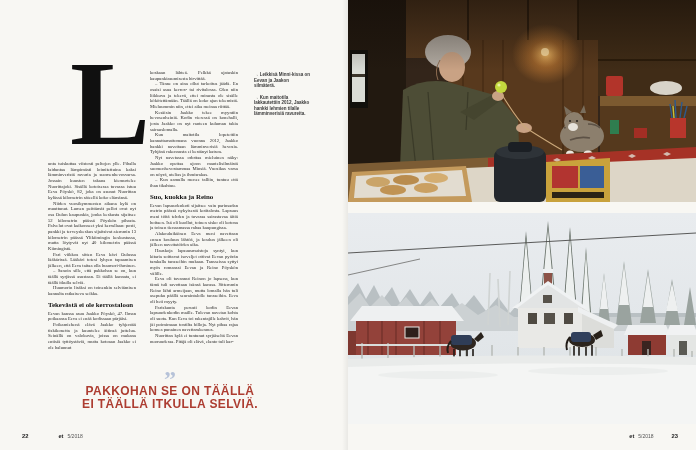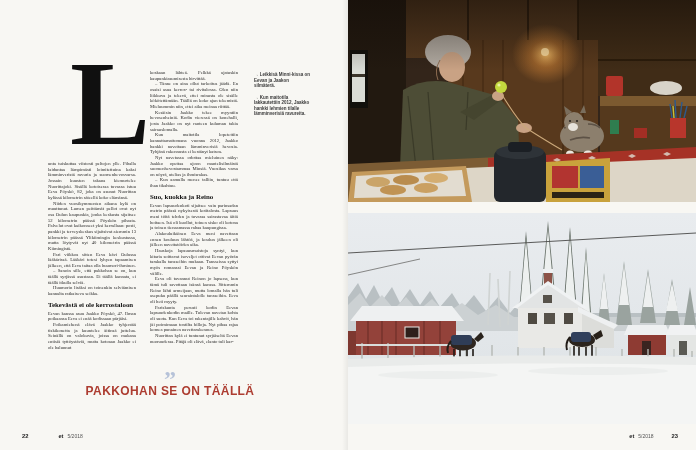--- a/index.html
+++ b/index.html
@@ -111,20 +111,21 @@
   </div>
 
   <div class="captions">
       <p>→ Leikkisä Minni-kissa on Eevan ja Jaakon silmäterä.</p>
       <p>→ Kun maitotila lakkautettiin 2012, Jaakko hankki lehmien tilalle lämminverisiä ravureita.</p>
     </div>
 
   <div class="quote">
     <span class="quote-mark">”</span>
     <div class="quote-line">PAKKOHAN SE ON TÄÄLLÄ</div>
+    <div class="quote-line">EI TÄÄLLÄ ITKULLA SELVIÄ.</div>
   </div>
 
   <div class="footer footer-left">
     <span class="pagenum">22</span>
     <span class="brand">et</span>
     <span class="issue">5/2018</span>
   </div>
 
   <div class="footer footer-right">
     <span class="brand">et</span>

